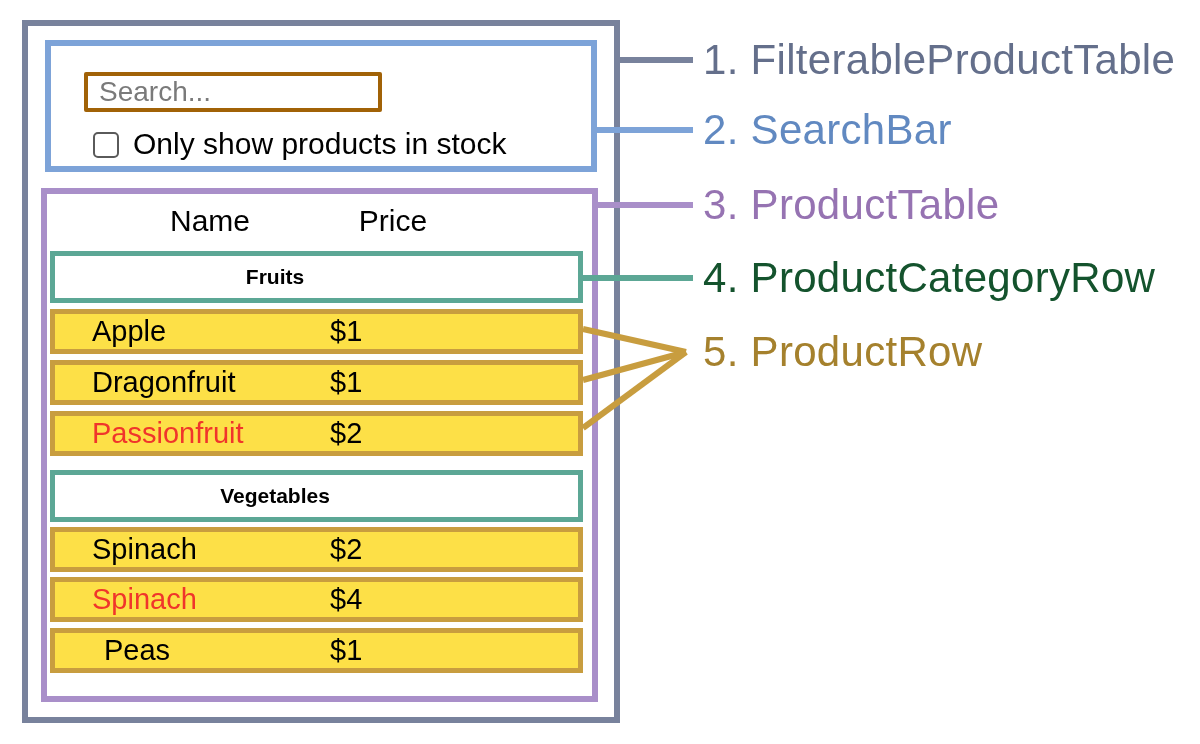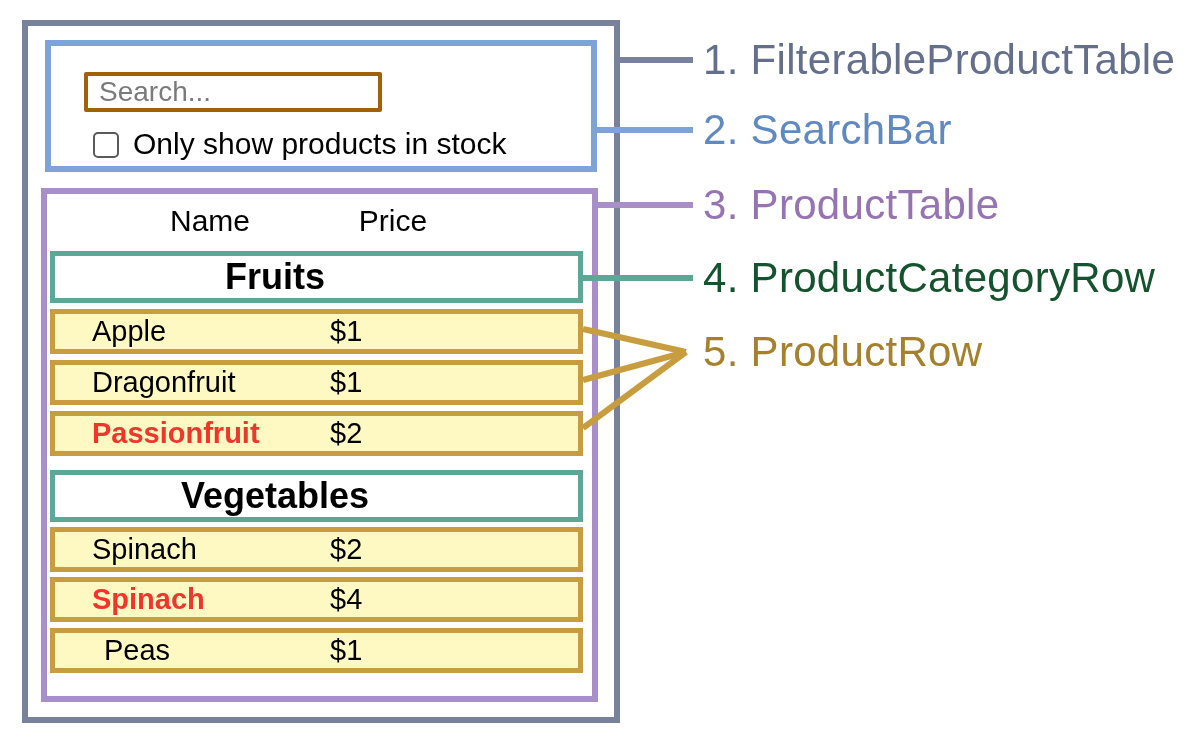--- a/index.html
+++ b/index.html
@@ -46,30 +46,30 @@
     text-align:center;font-weight:normal;font-size:30px;color:#000000;
   }
   #th-name{left:145px;}
   #th-price{left:328px;}
 
   .crow{
     position:absolute;left:50px;width:533px;height:52px;
     box-sizing:border-box;border:5px solid var(--c-cat);
     background:#ffffff;display:flex;align-items:center;
   }
-  .cname{width:440px;text-align:center;font-weight:bold;font-size:36px;color:#000000;}
+  .cname{width:440px;text-align:center;font-weight:bold;font-size:21px;color:#000000;}
 
   .prow{
     position:absolute;left:50px;width:533px;height:45px;
     box-sizing:border-box;border:5px solid var(--c-row);
-    background:#fef9c3;display:flex;align-items:center;
+    background:#fde047;display:flex;align-items:center;
   }
   .pname{margin-left:37px;font-size:29px;color:#000000;white-space:nowrap;}
   .pprice{position:absolute;left:275px;font-size:29px;color:#000000;}
-  .hl{color:var(--c-red) !important;font-weight:bold;}
+  .hl{color:var(--c-red) !important;}
 
   #connector-svg{position:absolute;left:0;top:0;pointer-events:none;}
 
   .dlabel{
     position:absolute;left:703px;height:44px;
     display:flex;align-items:center;
     font-size:42px;letter-spacing:0.3px;white-space:nowrap;
   }
 </style>
 </head>

